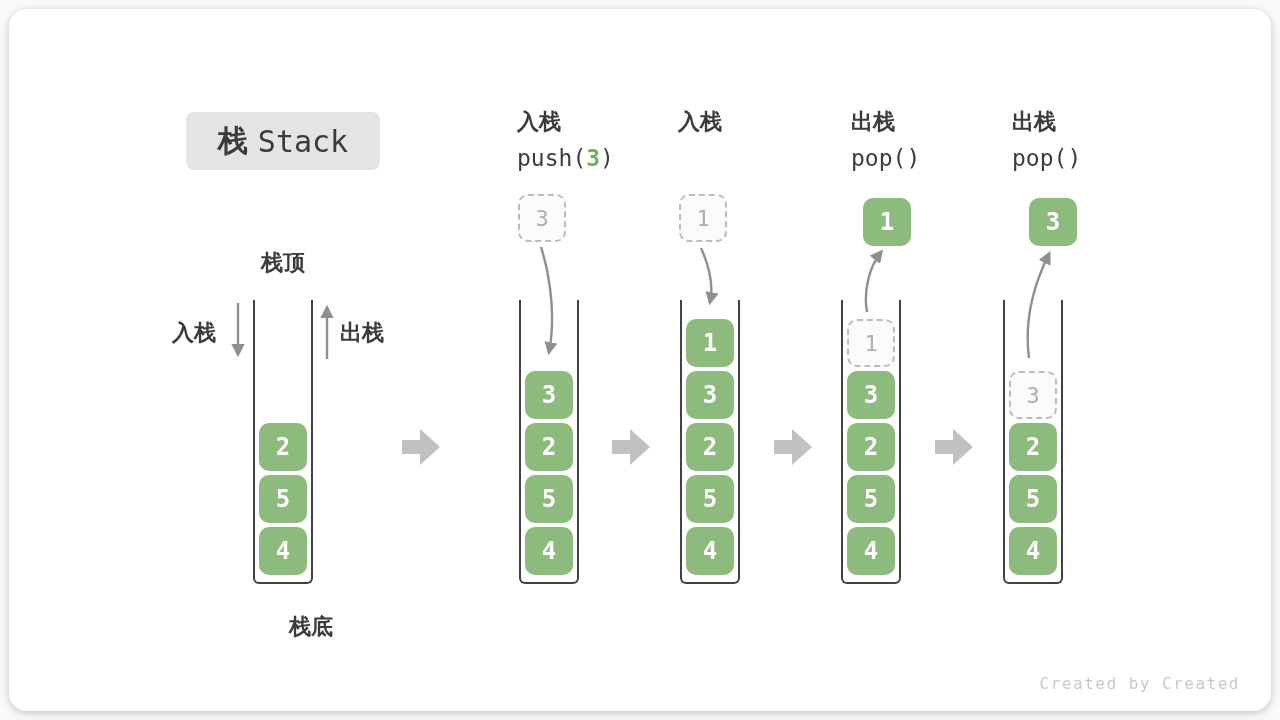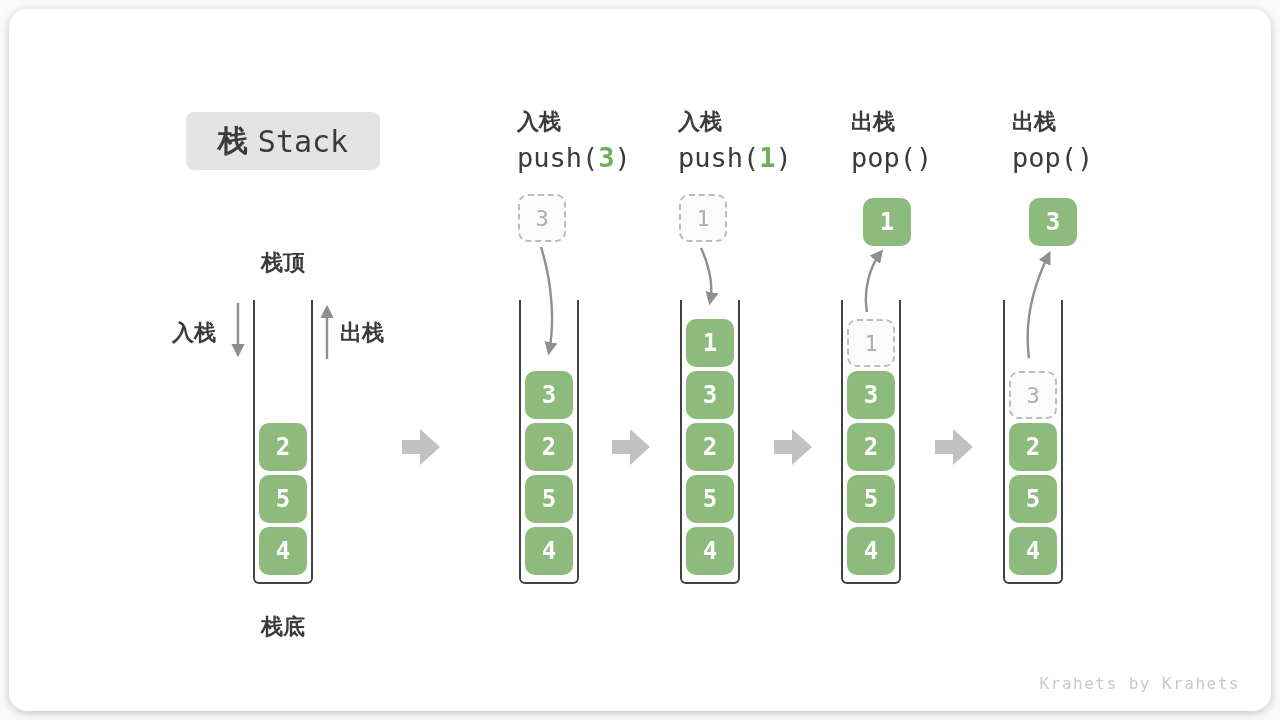--- a/index.html
+++ b/index.html
@@ -9,21 +9,21 @@
     border-radius:18px;box-shadow:0 2px 10px rgba(0,0,0,.22);}
   .abs{position:absolute;}
 
   .title-badge{left:186px;top:112px;width:194px;height:58px;background:var(--c-badge_bg,#e4e4e4);
     border-radius:8px;display:flex;align-items:center;justify-content:center;gap:10px;
     color:var(--c-ink,#3b3b3b);font-size:30px;font-weight:700;}
   .title-badge .en{font-family:"DejaVu Sans Mono","Liberation Mono",monospace;font-weight:400;}
 
   .op-header{top:104px;width:160px;color:var(--c-ink,#3b3b3b);line-height:36px;}
   .op-header .zh{font-size:22px;font-weight:700;}
-  .op-header .code{font-family:"DejaVu Sans Mono","Liberation Mono",monospace;font-size:27px;font-weight:500;}
+  .op-header .code{font-family:"DejaVu Sans Mono","Liberation Mono",monospace;font-size:23px;font-weight:500;}
   .op-header .arg{color:var(--c-green_dark,#6fae53);font-weight:700;}
 
   .side-label{font-size:22px;font-weight:700;color:var(--c-ink,#3b3b3b);}
   .ctr{width:100px;text-align:center;}
 
   .stack-wall{width:60px;height:284px;border-left:2px solid var(--c-wall,#424242);
     border-right:2px solid var(--c-wall,#424242);border-bottom:2px solid var(--c-wall,#424242);
     border-radius:0 0 6px 6px;box-sizing:border-box;background:transparent;}
 
   .cell{width:48px;height:48px;border-radius:10px;background:var(--c-green,#8cbb7d);
@@ -50,33 +50,32 @@
     <span class="zh">栈</span>
     <span class="en">Stack</span>
   </div>
 
   <div class="abs op-header" style="left:517px;">
     <div class="zh">入栈</div>
     <div class="code"><span>push(</span><span class="arg">3</span><span>)</span></div>
   </div>
   <div class="abs op-header" style="left:678px;">
     <div class="zh">入栈</div>
-    <div class="code"><span>push(</span><span class="arg">1</span><span>)</span></div>
   </div>
   <div class="abs op-header" style="left:851px;">
     <div class="zh">出栈</div>
     <div class="code"><span>pop(</span><span class="arg"></span><span>)</span></div>
   </div>
   <div class="abs op-header" style="left:1012px;">
     <div class="zh">出栈</div>
     <div class="code"><span>pop(</span><span class="arg"></span><span>)</span></div>
   </div>
 
   <div class="abs side-label ctr" style="left:233px;top:248px;">栈顶</div>
-  <div class="abs side-label ctr" style="left:233px;top:612px;">栈底</div>
+  <div class="abs side-label ctr" style="left:233px;top:612px;text-align:right;">栈底</div>
   <div class="abs side-label" style="left:172px;top:318px;">入栈</div>
   <div class="abs side-label" style="left:340px;top:318px;">出栈</div>
 
   <div class="abs cell-ghost" style="left:518px;top:194px;">3</div>
   <div class="abs cell-ghost" style="left:679px;top:194px;">1</div>
 
   <div class="abs cell" style="left:863px;top:198px;">1</div>
   <div class="abs cell" style="left:1029px;top:198px;">3</div>
 
   <div class="abs stack-wall" style="left:253px;top:300px;"></div>
@@ -137,14 +136,14 @@
 
     <path d="M 541 247 C 552 282, 555 322, 549 352" fill="none" stroke="#8f8f8f" stroke-width="2.4" marker-end="url(#ah)"></path>
 
     <path d="M 701 248 C 711 270, 713 288, 710 302" fill="none" stroke="#8f8f8f" stroke-width="2.4" marker-end="url(#ah)"></path>
 
     <path d="M 867 312 C 863 290, 870 266, 881 252" fill="none" stroke="#8f8f8f" stroke-width="2.4" marker-end="url(#ah)"></path>
 
     <path d="M 1029 358 C 1024 320, 1034 284, 1049 254" fill="none" stroke="#8f8f8f" stroke-width="2.4" marker-end="url(#ah)"></path>
   </svg>
 
-  <div class="abs watermark">Krahets by Krahets</div>
+  <div class="abs watermark">Created by Created</div>
 </div>
 
 </body></html>

